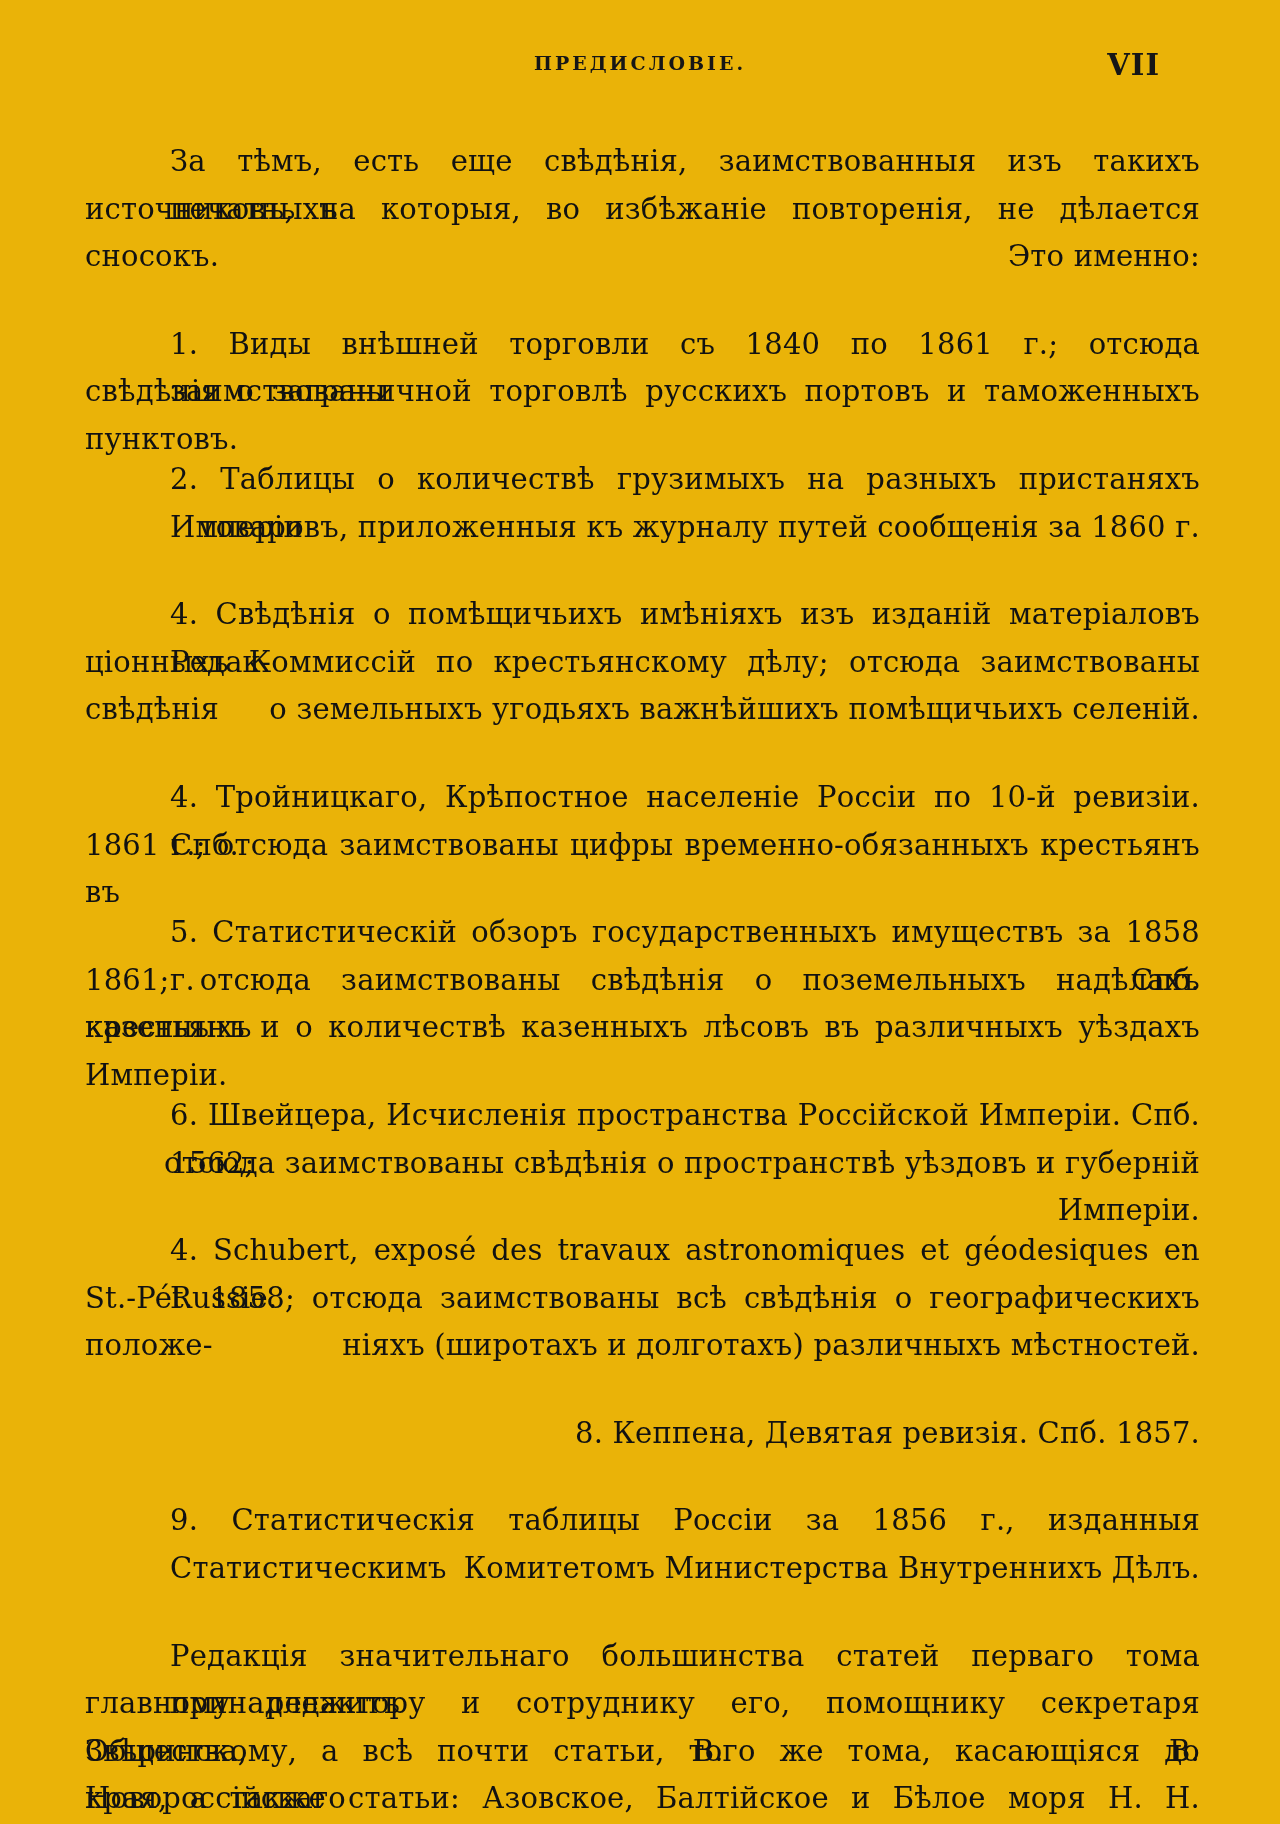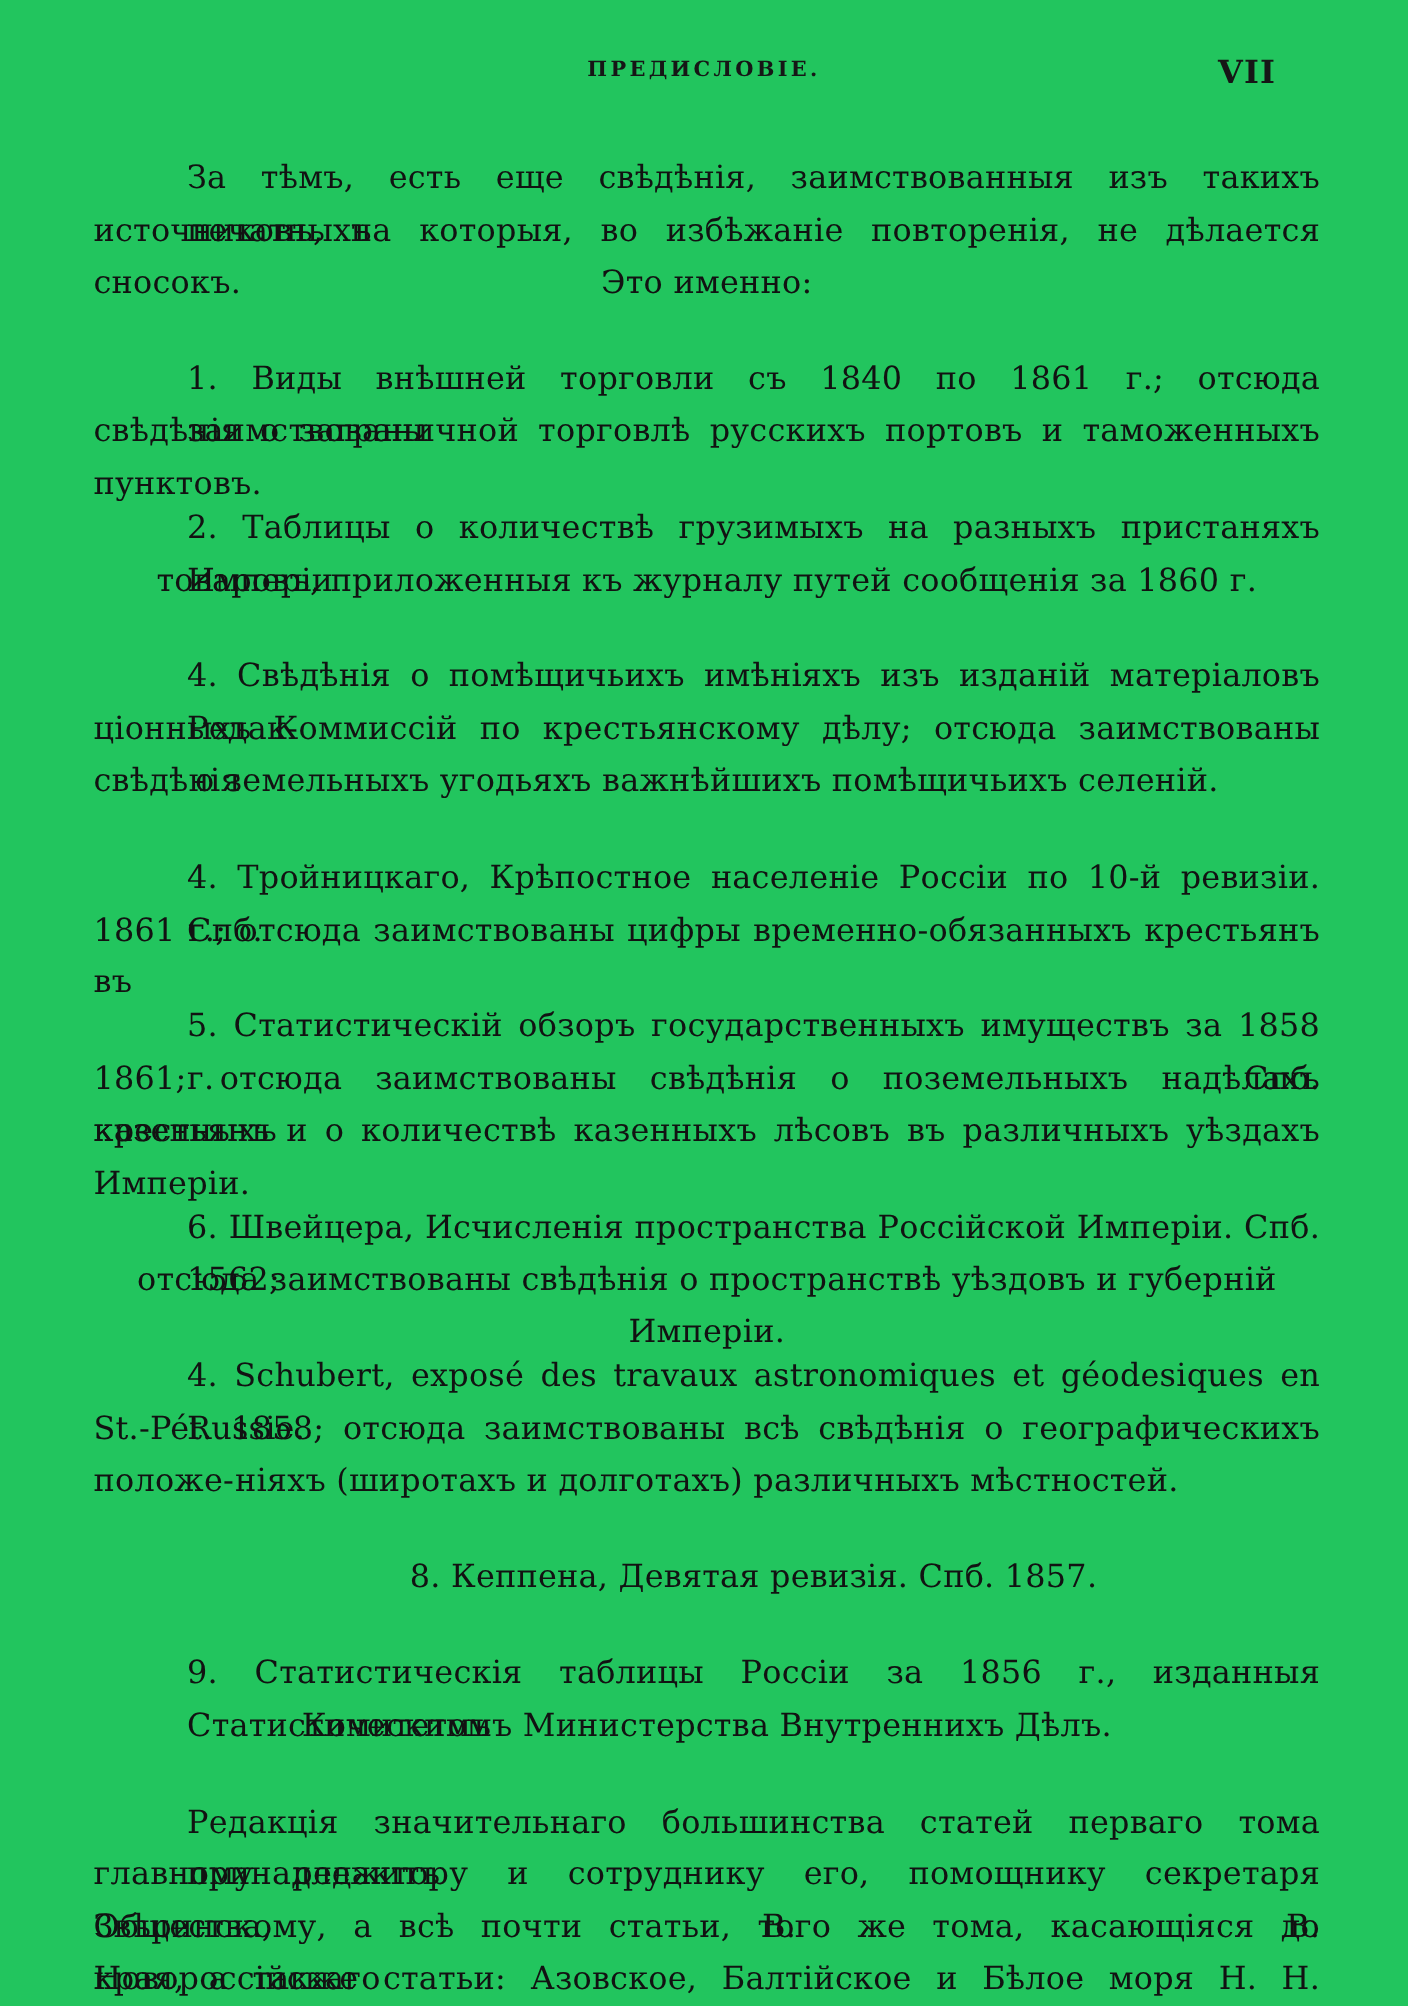--- a/index.html
+++ b/index.html
@@ -13,21 +13,21 @@
     position: relative;
     overflow: hidden;
     font-family: "DejaVu Serif", "Liberation Serif", serif;
     color: #121212;
   }
   .page {
     position: absolute;
     left: 0; top: 0;
     width: 1280px;
     height: 1824px;
-    background: #22c55e;
+    background: #eab308;
   }
   .page-header {
     position: absolute;
     top: 46px;
     left: 0;
     width: 1280px;
     height: 44px;
   }
   .running-title {
     position: absolute;
@@ -57,21 +57,21 @@
   }
   .para {
     margin: 0;
     padding: 0;
   }
   .line {
     height: 47.6px;
     line-height: 47.6px;
     font-size: 29px;
     white-space: normal;
-    text-align: center;
+    text-align: right;
     letter-spacing: 0.2px;
   }
   .line.j {
     text-align: justify;
     text-align-last: justify;
   }
   .line.ind {
     padding-left: 85px;
     margin-top: 40px;
   }

